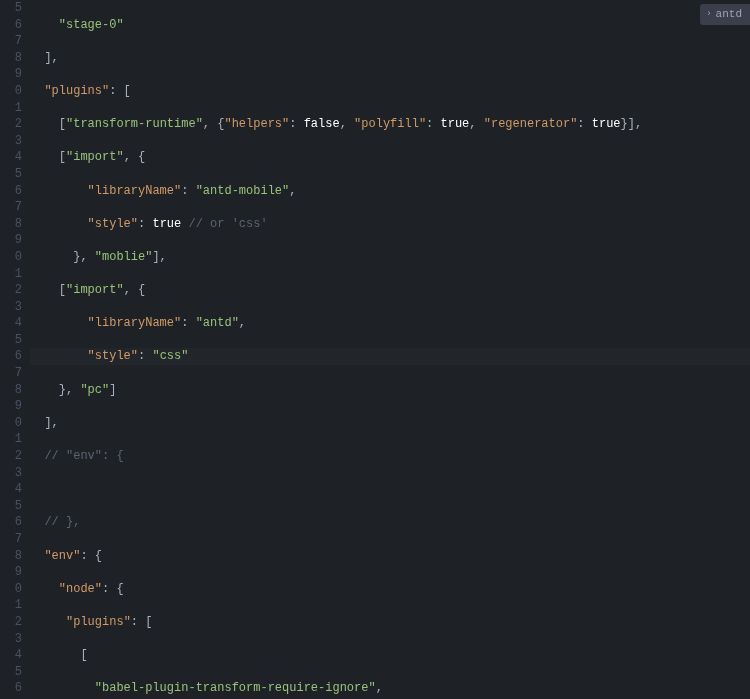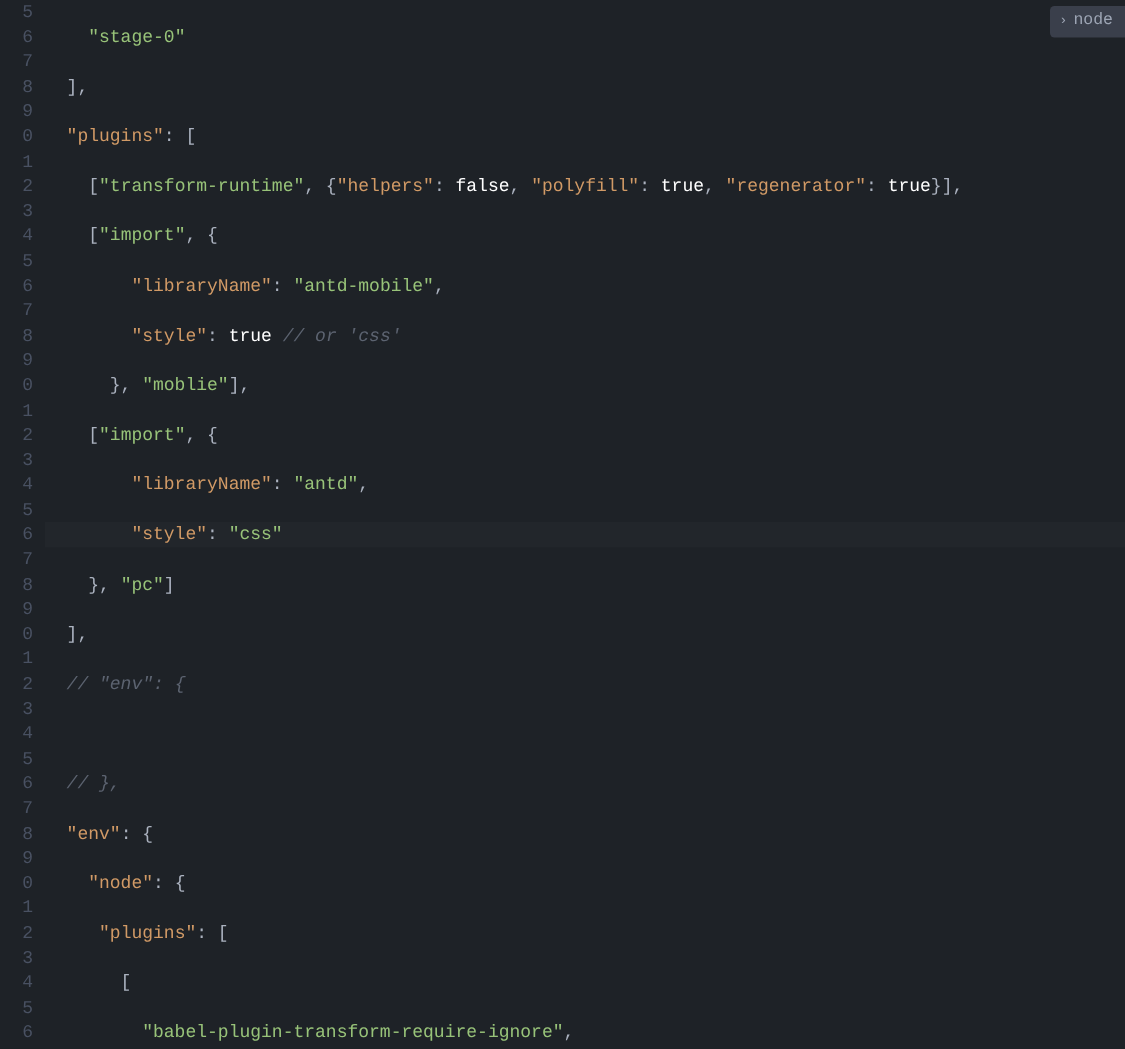--- a/index.html
+++ b/index.html
@@ -37,21 +37,21 @@
     position: relative;
   }
   .code .line { height: 16.6px; }
   .hl-line {
     background: rgba(255,255,255,0.02);
   }
   .tk-key { color: #d19a66; }       
   .tk-str { color: #98c379; }
   .tk-const { color: #ffffff; }     
   .tk-punc { color: #abb2bf; }
-  .tk-comment { color: #5c6370; font-style: italic; }
+  .tk-comment { color: #5c6370; }
 
   .tab {
     position: absolute;
     top: 4px;
     right: 0;
     background: #3a3f4b;
     color: #9da5b4;
     font-size: 11px;
     padding: 2px 8px 2px 6px;
     border-radius: 3px 0 0 3px;
@@ -62,21 +62,21 @@
   .tab .chev {
     font-size: 9px;
     color: #9da5b4;
   }
 </style>
 </head>
 <body>
 
 <div class="tab">
   <span class="chev">›</span>
-  <span>node</span>
+  <span>antd</span>
 </div>
 
 <div class="editor">
   <div class="gutter" id="gutter">
       <div>5</div>
       <div>6</div>
       <div>7</div>
       <div>8</div>
       <div>9</div>
       <div>0</div>

